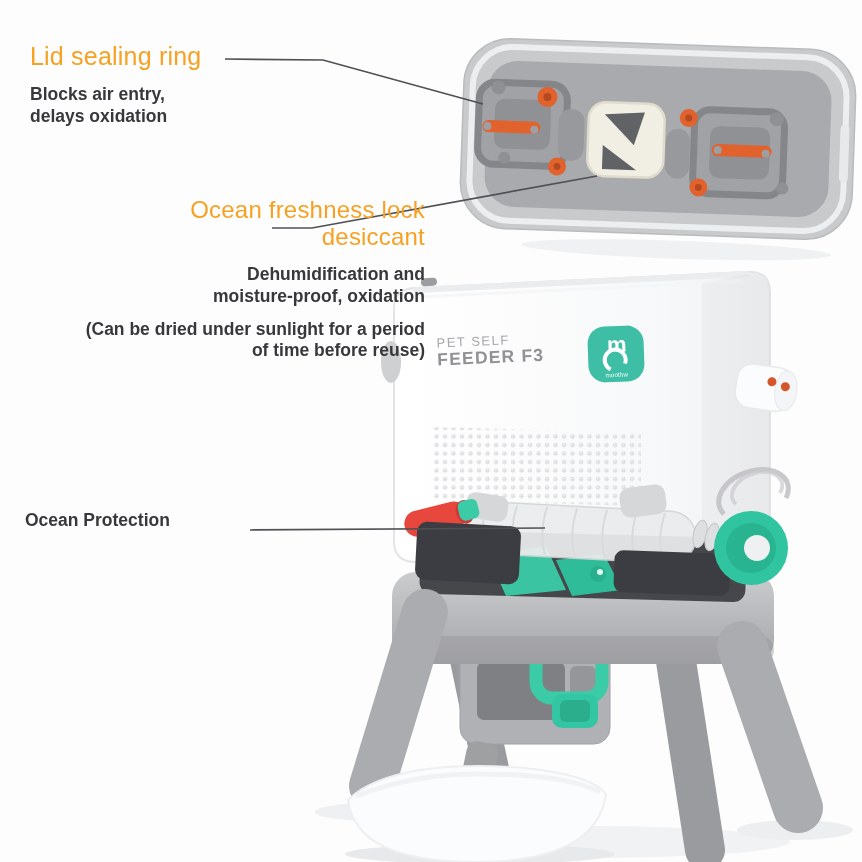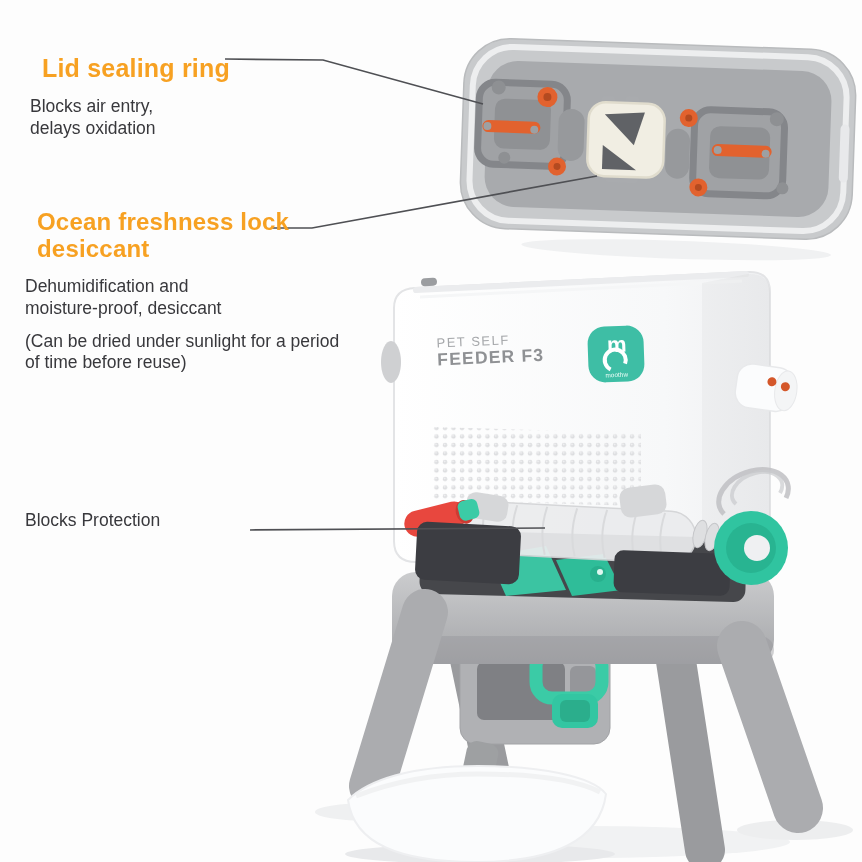--- a/index.html
+++ b/index.html
@@ -5,31 +5,31 @@
   html,body{margin:0;padding:0;}
   body{
     width:862px;height:862px;overflow:hidden;position:relative;
     background:#FDFDFD;
     font-family:"Liberation Sans","DejaVu Sans",sans-serif;
   }
   .canvas{position:absolute;inset:0;width:862px;height:862px;}
   svg.scene{position:absolute;left:0;top:0;}
   .lbl{position:absolute;z-index:5;}
   .lbl-title{
-    margin:12px;font-size:24px;line-height:1.13;font-weight:700;
+    margin:0;font-size:24px;line-height:1.13;font-weight:400;
     color:var(--accent,#F7A122);white-space:pre-line;letter-spacing:.2px;
   }
   .lbl-text{
-    margin:14px 0 0 0;font-size:17.5px;line-height:1.24;font-weight:400;
+    margin:14px 0 0 0;font-size:17.5px;line-height:1.24;font-weight:700;
     color:var(--text,#38383C);white-space:pre-line;
   }
   .lbl-text + .lbl-text{margin-top:11px;}
   #lbl-lid{left:30px;top:42px;width:300px;}
   #lbl-lid .lbl-title{font-size:25px;}
-  #lbl-desiccant{left:25px;top:196px;width:400px;}
+  #lbl-desiccant{left:25px;top:196px;width:400px;text-align:right;}
   #lbl-outlet{left:25px;top:496px;width:400px;}
 </style>
 </head>
 <body>
 
 <div class="canvas">
 
   <svg class="scene" width="862" height="862" viewBox="0 0 862 862">
     <defs>
       <linearGradient id="hopGrad" x1="0" y1="0" x2="1" y2="0">
@@ -221,22 +221,22 @@
   <div class="lbl" id="lbl-lid">
     <h2 class="lbl-title">Lid sealing ring</h2>
     <p class="lbl-text">Blocks air entry,
 delays oxidation</p>
   </div>
 
   <div class="lbl" id="lbl-desiccant">
     <h2 class="lbl-title">Ocean freshness lock
 desiccant</h2>
     <p class="lbl-text">Dehumidification and
-moisture-proof, desiccant</p>
+moisture-proof, oxidation</p>
     <p class="lbl-text">(Can be dried under sunlight for a period
 of time before reuse)</p>
   </div>
 
   <div class="lbl" id="lbl-outlet">
-    <p class="lbl-text">Blocks Protection</p>
+    <p class="lbl-text">Ocean Protection</p>
   </div>
 
 </div>
 
 </body></html>

